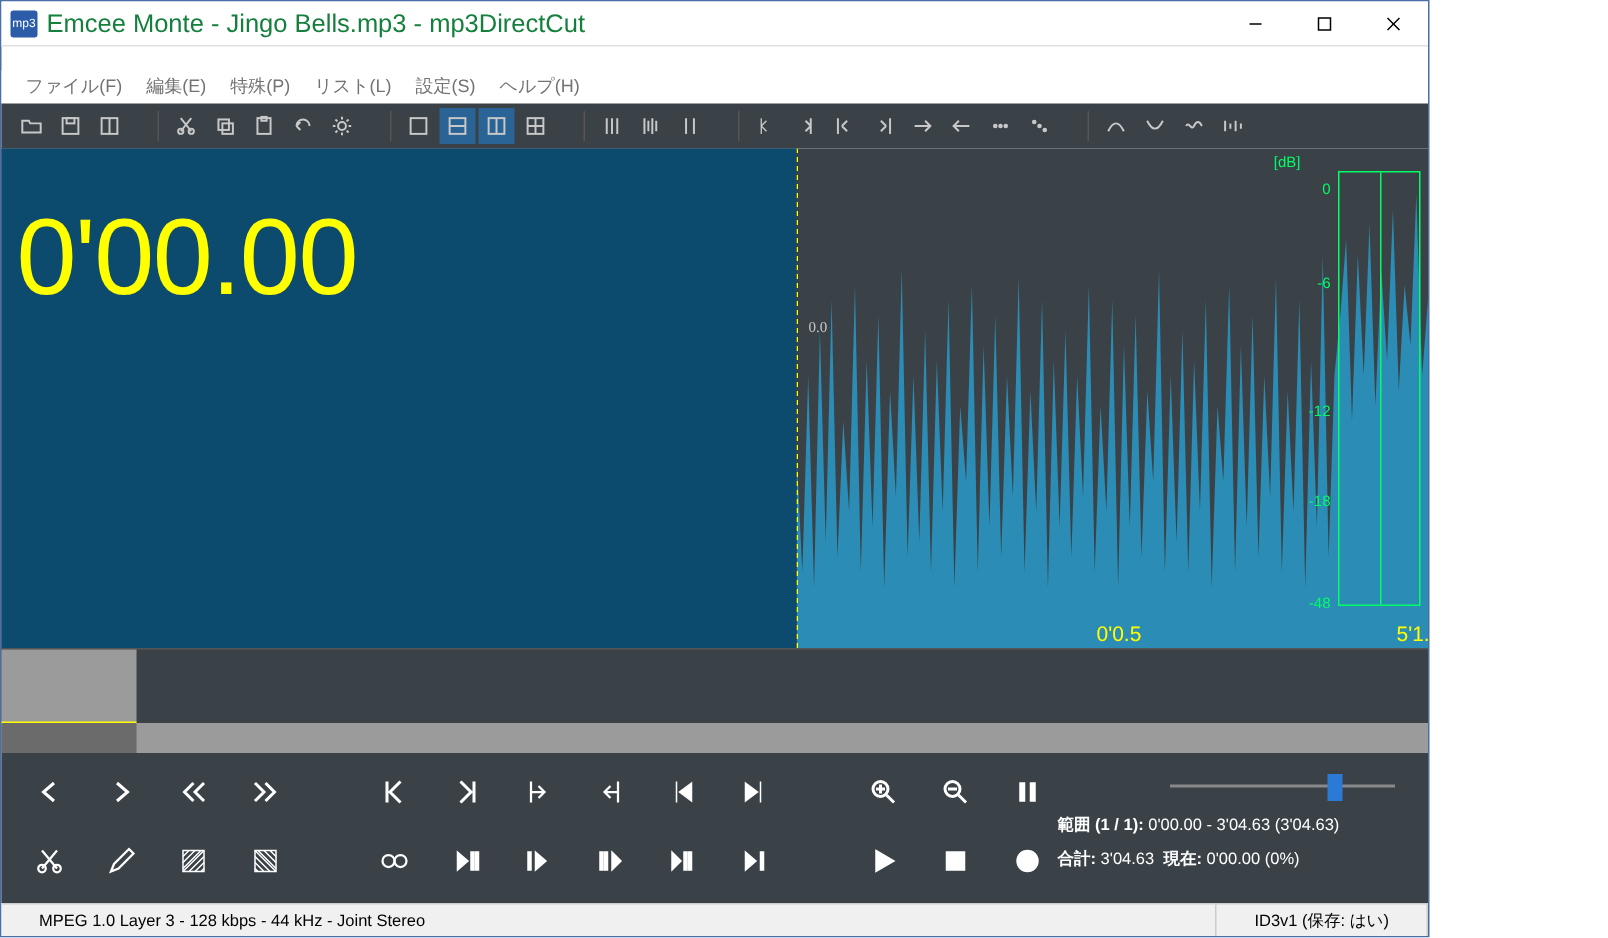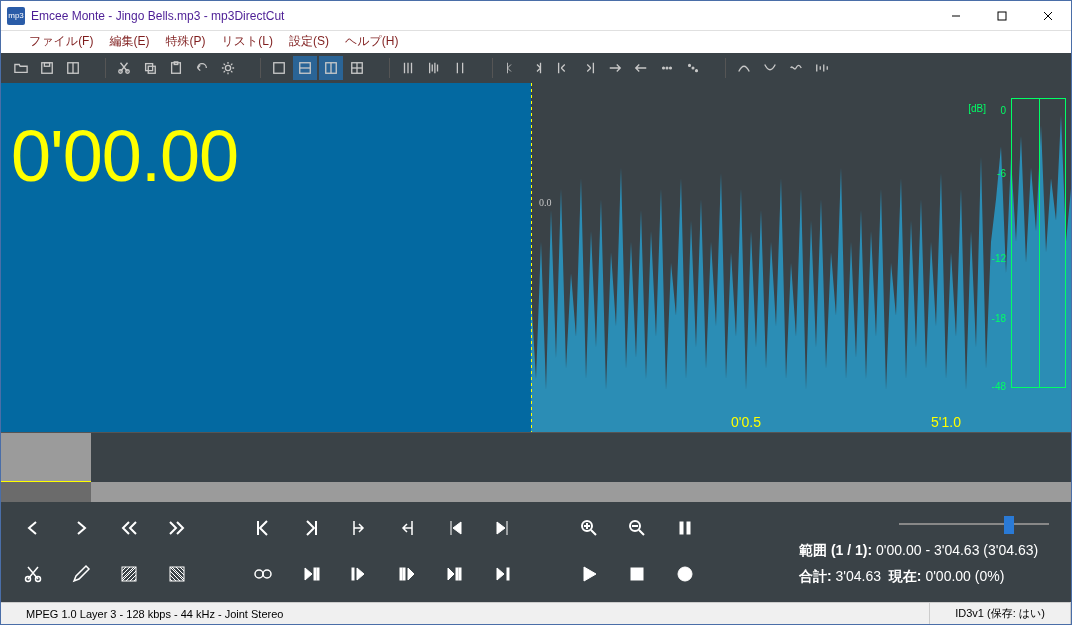--- a/index.html
+++ b/index.html
@@ -1,58 +1,58 @@
 <!DOCTYPE html>
 <html><head>
 <meta charset="utf-8">
 <style>
 * { margin: 0; padding: 0; box-sizing: border-box; font-family: "Meiryo UI", "Segoe UI", sans-serif; }
 body { background: #fff; overflow: hidden; }
-.window { width: 1072px; height: 625px; display: flex; flex-direction: column; border: 1px solid #4a6ea8; }
+.window { width: 953px; height: 625px; display: flex; flex-direction: column; border: 1px solid #4a6ea8; }
 .titlebar { height: 30px; background: #fff; display: flex; align-items: center; padding: 0 0 0 6px; border-bottom: 1px solid #e0e0e0; }
 .titlebar .icon { width: 18px; height: 18px; background: #2a5ca8; border-radius: 2px; color: #fff; font-size: 8px; display: flex; align-items: center; justify-content: center; margin-right: 6px; }
-.titlebar .title { font-size: 12px; color: #4c1d95; flex: 1; }
+.titlebar .title { font-size: 17px; color: #15803d; flex: 1; }
 .titlebar .winbtn { width: 46px; height: 30px; display: flex; align-items: center; justify-content: center; color: #000; font-size: 10px; }
-.menubar { height: 22px; background: #fff; display: flex; padding: 0 20px; font-size: 12px; color: #7f1d1d; }
+.menubar { height: 22px; background: #fff; display: flex; padding: 0 8px; font-size: 12px; color: #737373; margin-top: 16px; }
 .menubar .item { padding: 2px 8px; }
 .toolbar { height: 30px; background: #3a4247; display: flex; align-items: center; padding: 0 8px; gap: 2px; }
 .toolbar .btn { width: 24px; height: 24px; display: flex; align-items: center; justify-content: center; color: #c8c8c8; }
 .toolbar .btn svg { width: 14px; height: 14px; stroke: #c8c8c8; fill: none; stroke-width: 1.5; }
 .toolbar .btn.active { background: #2a6496; }
 .toolbar .sep { width: 1px; height: 20px; background: #555; margin: 0 4px; }
 .toolbar .gap { width: 12px; }
 .mainarea { flex: 1; display: flex; background: #3a4247; position: relative; }
-.timepanel { width: 530px; background: #0369a1; position: relative; }
+.timepanel { width: 530px; background: #0c4a6e; position: relative; }
 .bigtime { position: absolute; top: 32px; left: 10px; font-size: 72px; font-weight: 400; color: #ffff00; font-family: Arial, sans-serif; letter-spacing: -1px; }
 .wavepanel { flex: 1; position: relative; overflow: hidden; }
 .dashed { position: absolute; left: 0; top: 0; bottom: 0; width: 1px; background: repeating-linear-gradient(to bottom, #ffff00 0, #ffff00 3px, transparent 3px, transparent 6px); }
 .wave-svg { width: 100%; height: 100%; }
 .small00 { position: absolute; left: 8px; top: 114px; font-size: 10px; color: #c8c8c8; font-family: Liberation Serif, serif; }
 .tick { position: absolute; bottom: 2px; font-size: 14px; color: #ffff00; }
-.db-label { position: absolute; right: 85px; top: 20px; font-size: 10px; color: #00ff66; }
+.db-label { position: absolute; right: 85px; top: 4px; font-size: 10px; color: #00ff66; }
 .db-meter { position: absolute; right: 5px; top: 15px; width: 55px; height: 290px; border: 1px solid #00ff66; }
 .db-meter .split { position: absolute; left: 50%; top: 0; bottom: 0; width: 1px; background: #00ff66; }
 .db-val { position: absolute; right: 65px; font-size: 10px; color: #00ff66; }
 .overview { height: 70px; background: #3a4247; display: flex; flex-direction: column; }
 .ov-top { height: 50px; background: #3a4247; position: relative; border-top: 1px solid #555; }
 .ov-sel { position: absolute; left: 0; top: 0; width: 90px; height: 50px; background: #9b9b9b; border-bottom: 2px solid #ffff00; }
 .ov-bot { height: 20px; background: #9b9b9b; position: relative; }
 .ov-bot .mark { position: absolute; left: 0; top: 0; width: 90px; height: 20px; background: #6b6b6b; }
 .controls { height: 100px; background: #3a4247; color: #fff; display: flex; padding: 8px 12px; }
 .ctrl-left { flex: 1; display: flex; flex-direction: column; gap: 10px; }
 .ctrl-row { display: flex; gap: 8px; align-items: center; }
 .cbtn { width: 40px; height: 36px; display: flex; align-items: center; justify-content: center; color: #fff; }
 .cbtn svg { width: 20px; height: 20px; fill: #fff; stroke: #fff; }
 .cgap { width: 30px; }
 .ctrl-right { width: 260px; display: flex; flex-direction: column; gap: 8px; padding-top: 4px; }
 .slider-wrap { display: flex; justify-content: flex-end; padding-right: 10px; }
 .slider { width: 150px; height: 20px; position: relative; }
 .slider .track { position: absolute; top: 9px; left: 0; right: 0; height: 2px; background: #888; }
 .slider .thumb { position: absolute; top: 2px; left: 105px; width: 10px; height: 18px; background: #2a7ad6; }
-.info-line { font-size: 14px; color: #fff; text-align: left; white-space: nowrap; }
+.info-line { font-size: 11px; color: #fff; text-align: left; white-space: nowrap; }
 .info-line b { font-weight: bold; }
 .statusbar { height: 22px; background: #f0f0f0; display: flex; align-items: center; font-size: 11px; color: #000; border-top: 1px solid #ccc; }
 .statusbar .seg { padding: 0 25px; border-right: 1px solid #ccc; height: 100%; display: flex; align-items: center; }
 .statusbar .seg.wide { flex: 1; }
 </style>
 </head>
 <body>
 
 <div class="window">
   <div class="titlebar">

